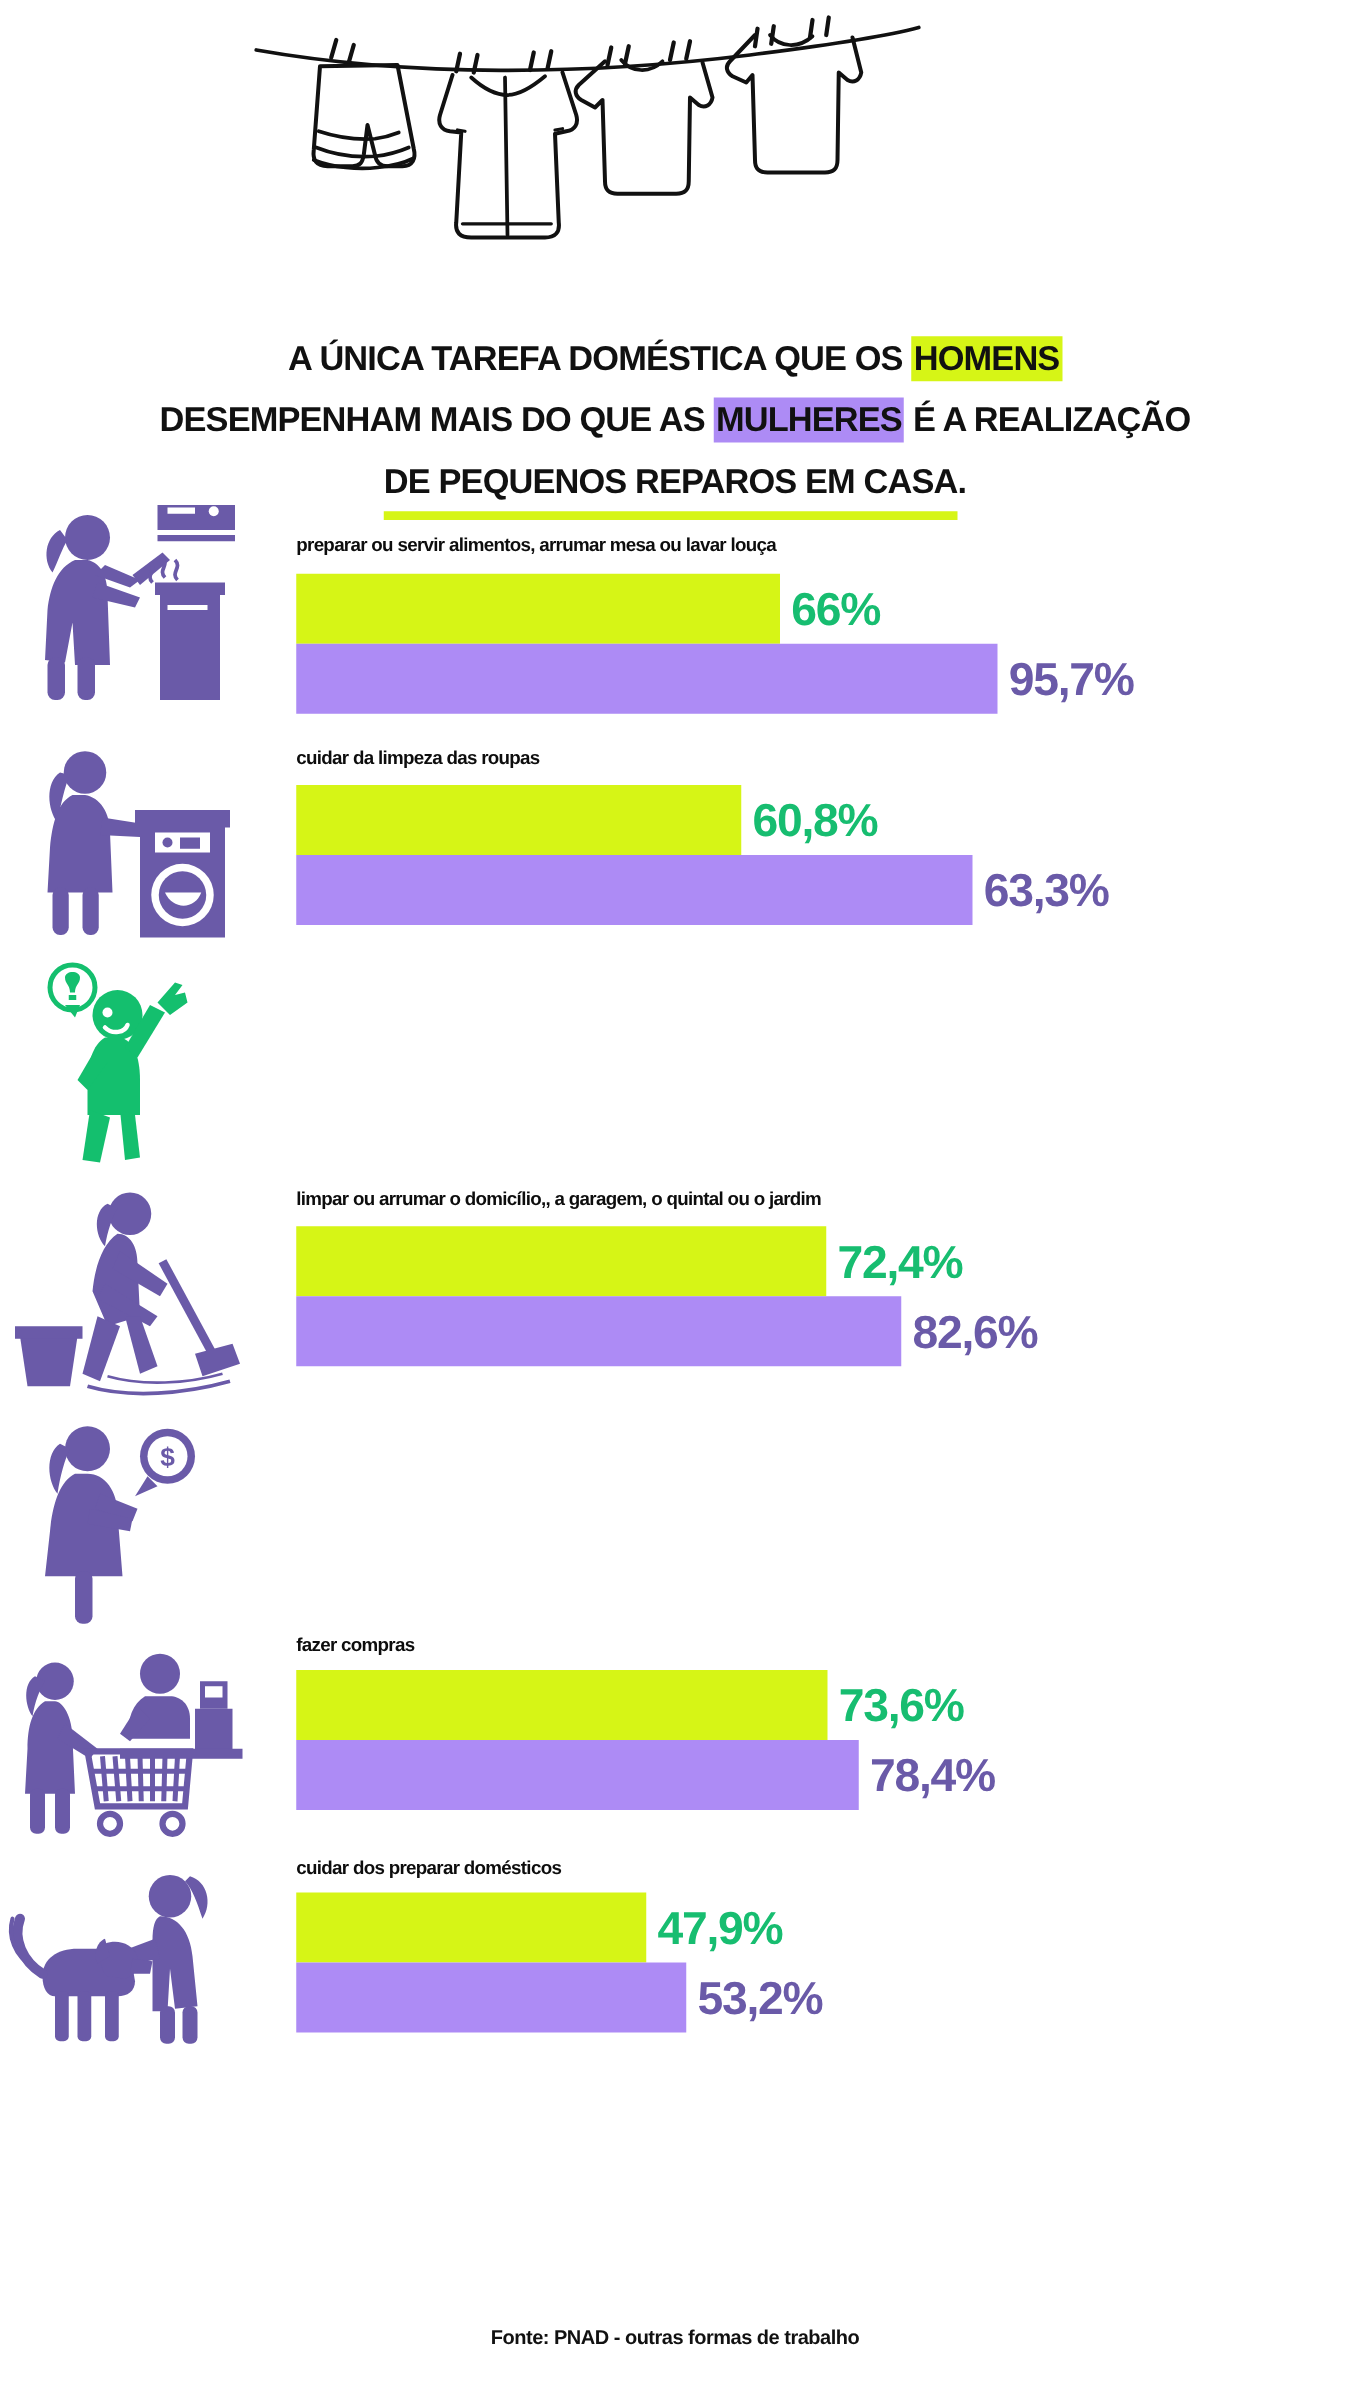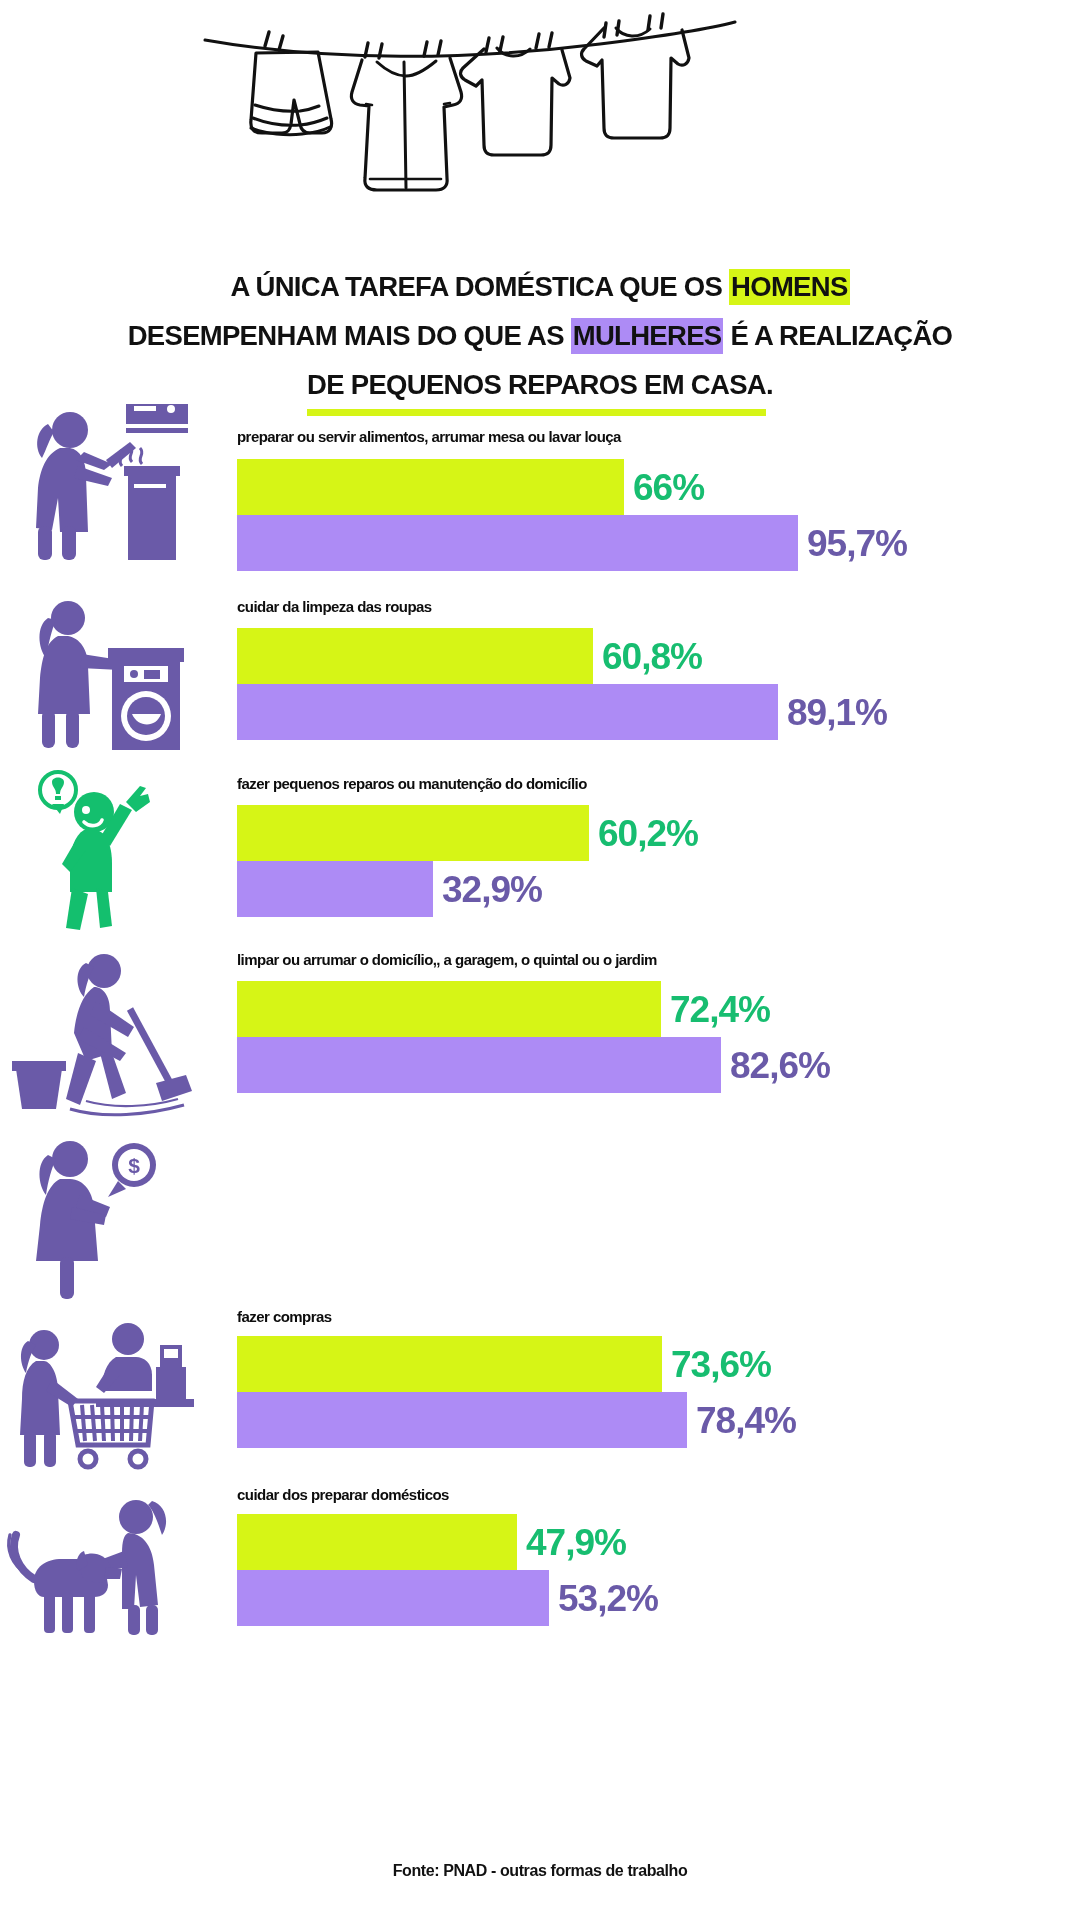--- a/index.html
+++ b/index.html
@@ -262,21 +262,21 @@
         </svg>
       </div>
       <div class="bars-slot">
         <div class="task-label" style="top:20px">cuidar da limpeza das roupas</div>
         <div class="bar-row" style="top:50px">
           <div class="bar bar-men" style="width:356px"></div>
           <div class="bar-value val-men">60,8%</div>
         </div>
         <div class="bar-row" style="top:106px">
           <div class="bar bar-women" style="width:541px"></div>
-          <div class="bar-value val-women">89,1%</div>
+          <div class="bar-value val-women">63,3%</div>
         </div>
       </div>
     </div>
 
     <div class="group" style="height:180px">
       <div class="icon-slot" style="bottom:10px">
         <svg width="190" height="165" viewBox="0 0 190 165" fill="#14bf6e">
 
           <circle cx="50" cy="22" r="18" fill="none" stroke="#14bf6e" stroke-width="4"></circle>
           <path d="M44 14 C44 8 56 8 56 14 C56 19 52 20 52 26 L48 26 C48 20 44 19 44 14 Z" fill="#14bf6e"></path>
@@ -290,31 +290,20 @@
           <path d="M76 62 C66 68 62 82 62 100 L62 124 L104 124 L104 96 C104 76 98 64 88 62 Z" fill="#14bf6e"></path>
 
           <path d="M92 70 L112 36 L124 42 L102 78 Z" fill="#14bf6e"></path>
           <path d="M118 34 L132 18 L138 20 L132 28 L140 26 L142 34 L128 44 Z" fill="#14bf6e"></path>
 
           <path d="M68 72 L54 96 L62 104 L78 82 Z" fill="#14bf6e"></path>
 
           <path d="M64 120 L58 160 L72 162 L80 126 Z" fill="#14bf6e"></path>
           <path d="M88 120 L92 160 L104 158 L100 124 Z" fill="#14bf6e"></path>
         </svg>
-      </div>
-      <div class="bars-slot">
-        <div class="task-label" style="top:12px">fazer pequenos reparos ou manutenção do domicílio</div>
-        <div class="bar-row" style="top:42px">
-          <div class="bar bar-men" style="width:352px"></div>
-          <div class="bar-value val-men">60,2%</div>
-        </div>
-        <div class="bar-row" style="top:98px">
-          <div class="bar bar-women" style="width:196px"></div>
-          <div class="bar-value val-women">32,9%</div>
-        </div>
       </div>
     </div>
 
     <div class="group" style="height:180px">
       <div class="icon-slot" style="bottom:4px">
         <svg width="190" height="170" viewBox="0 0 190 170" fill="#6a5aa8">
 
           <path d="M8 120 L14 160 L48 160 L54 120 Z" fill="#6a5aa8"></path>
           <rect x="4" y="112" width="54" height="10" fill="#6a5aa8"></rect>
 

